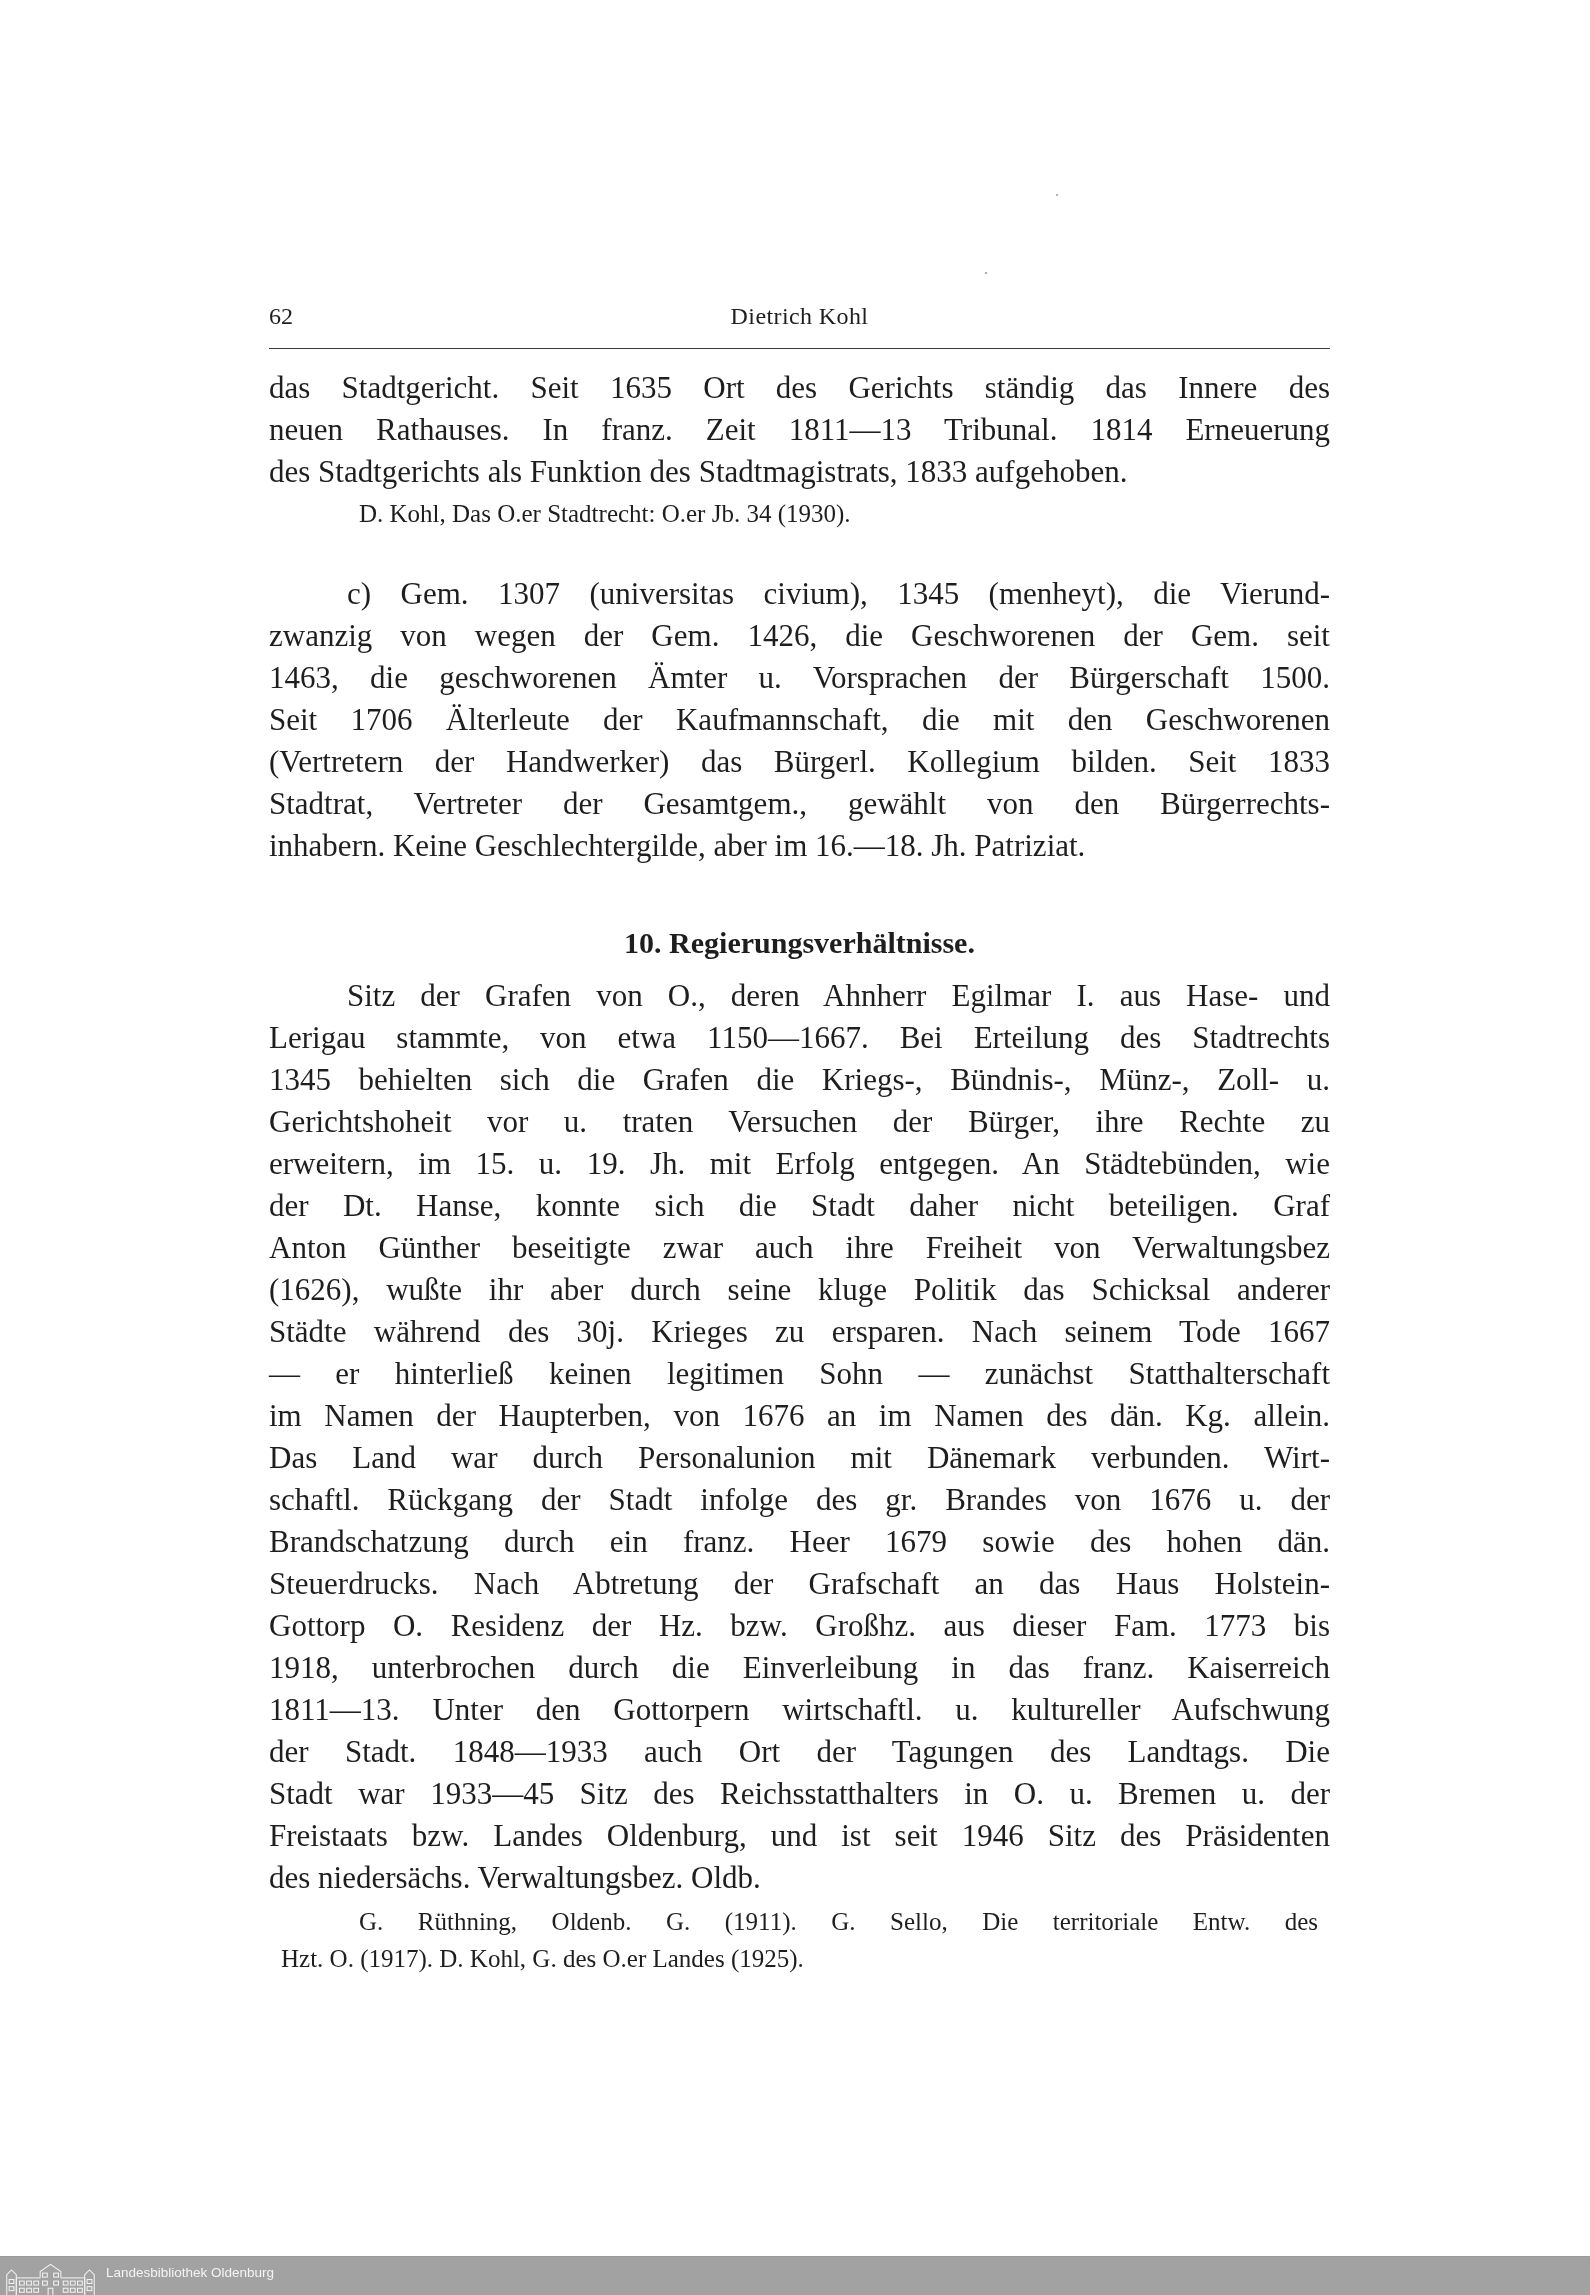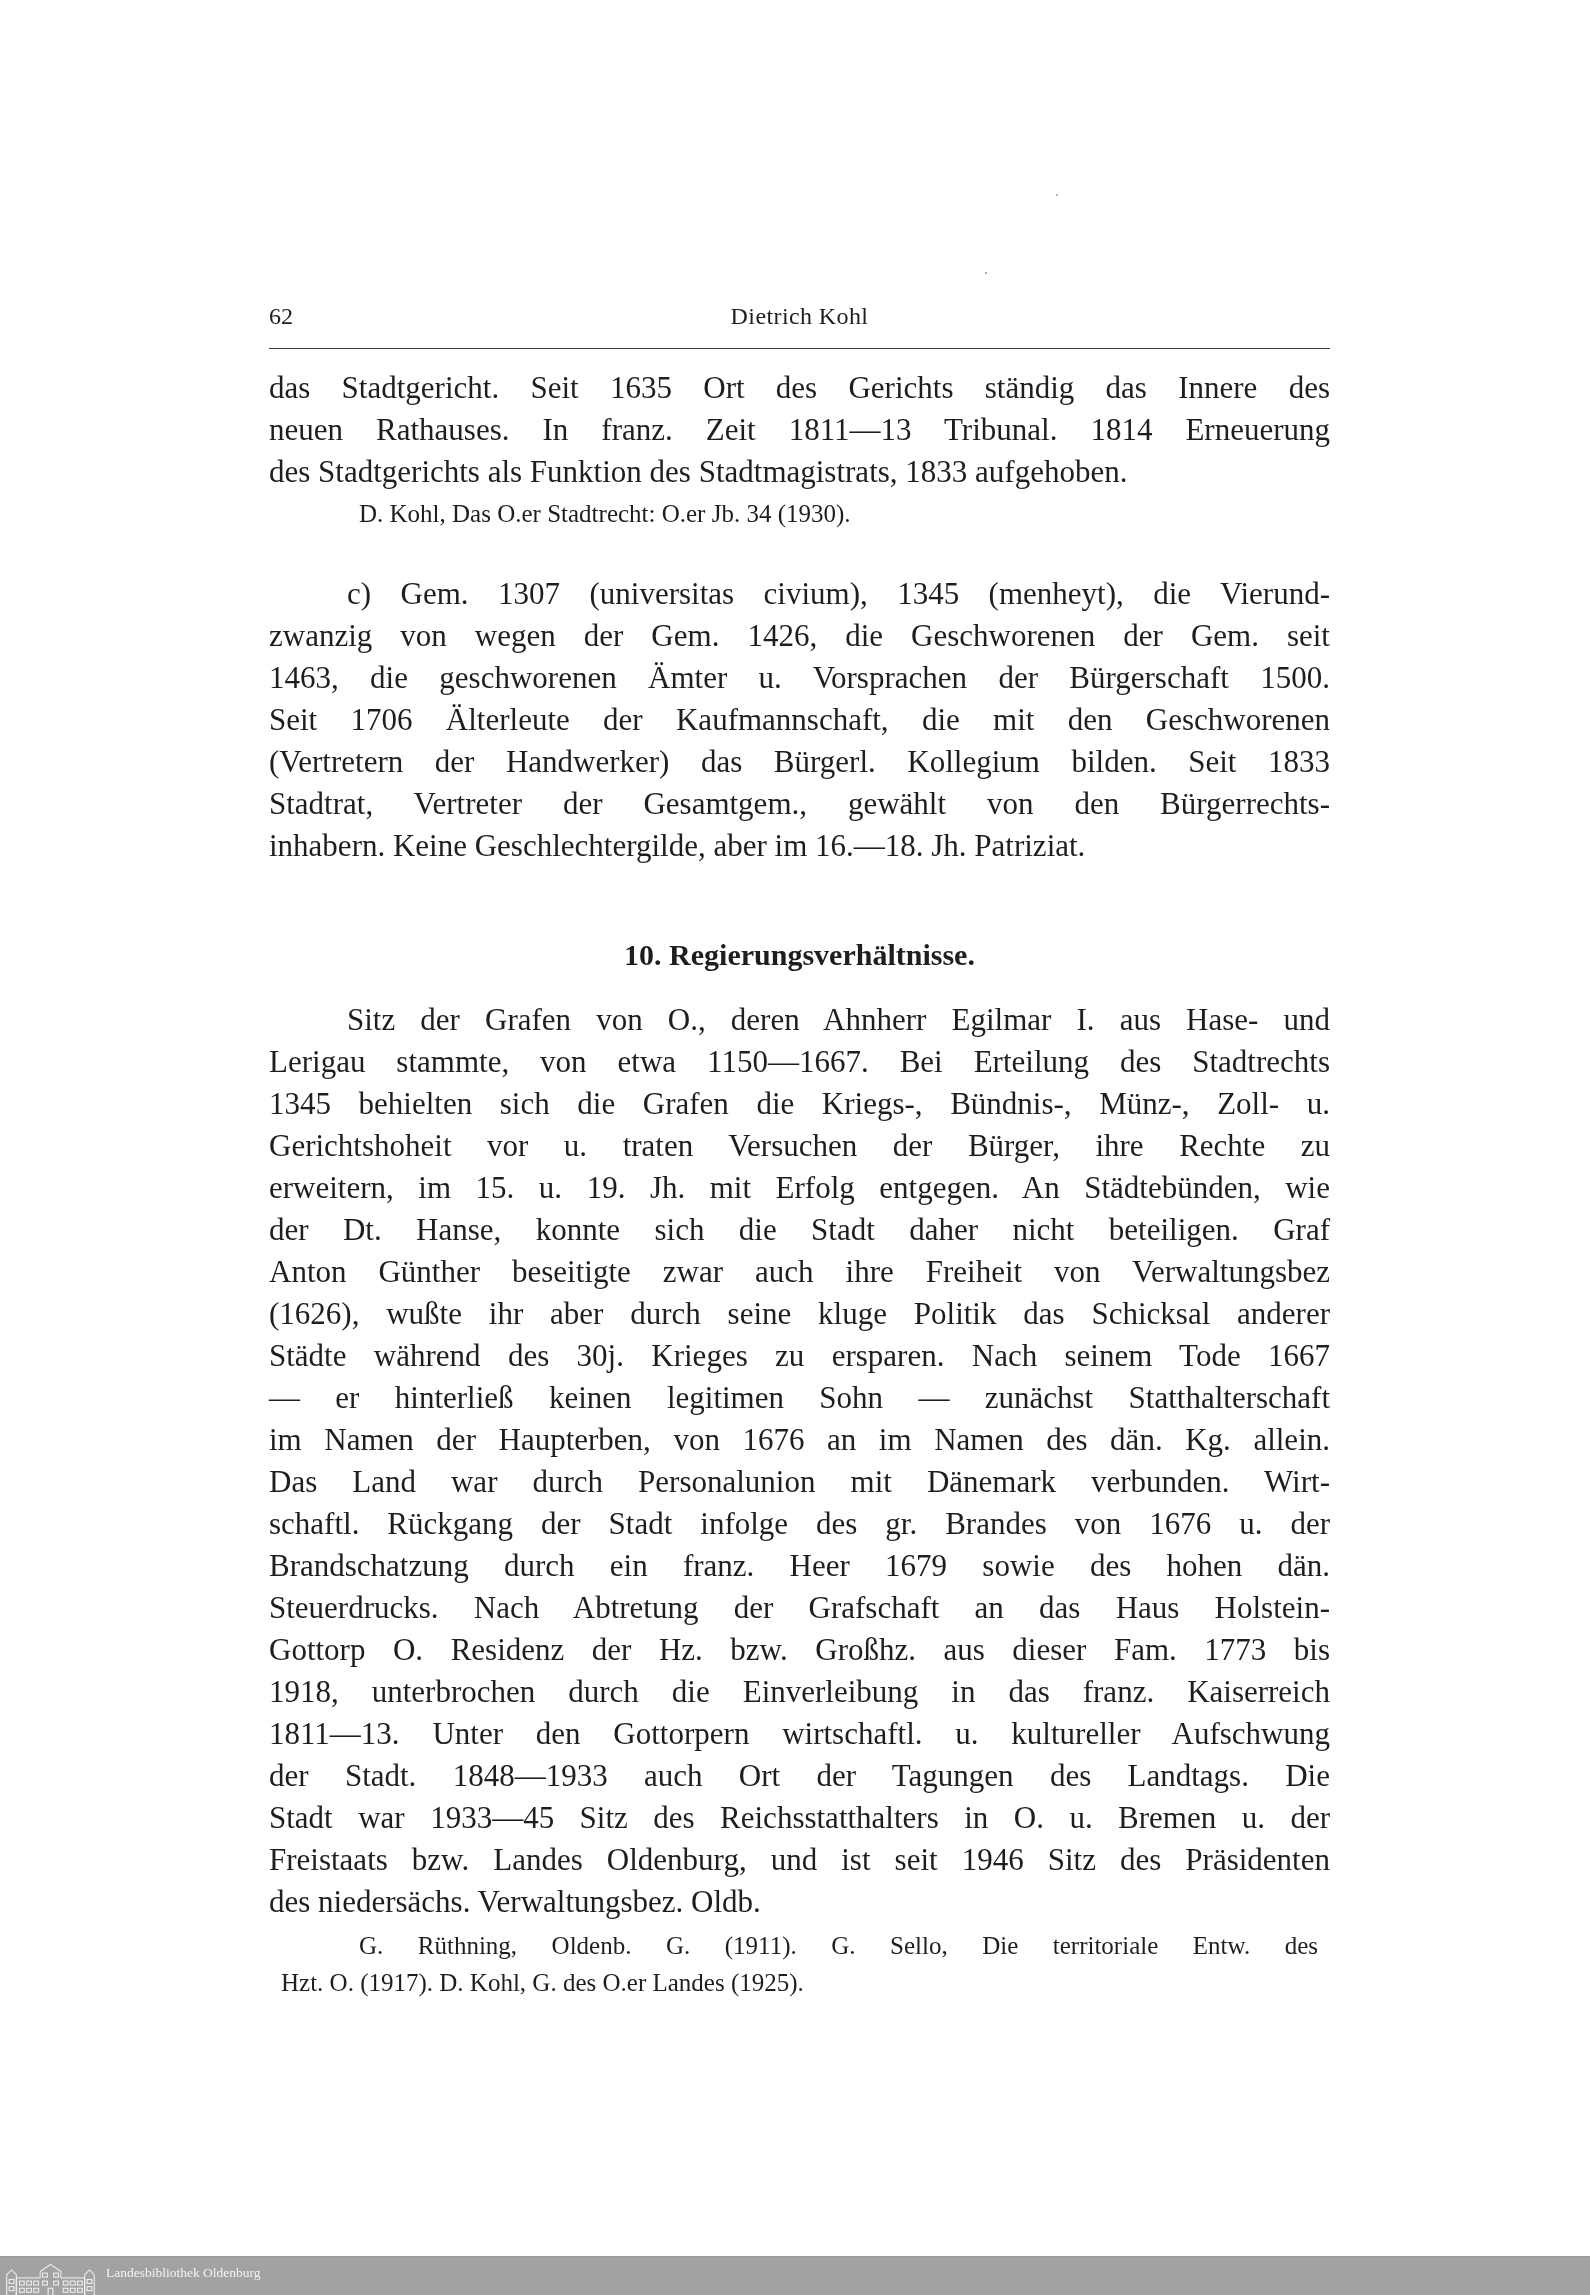--- a/index.html
+++ b/index.html
@@ -69,21 +69,21 @@
     text-align: justify;
     margin: 12px;
     text-align-last: left;
   }
   .gap-small { height: 24px; }
   .section-title {
     font-size: 30px;
     font-weight: bold;
     text-align: center;
     line-height: 48px;
-    margin: 16px;
+    margin: 4px;
     font-family: Liberation Serif, serif;
   }
   .line {
     display: block;
     text-align: justify;
     text-align-last: justify;
     white-space: nowrap;
   }
   .line.last {
     text-align-last: left;
@@ -109,21 +109,21 @@
     width: 91px;
     height: 35px;
   }
   .footer-label {
     position: absolute;
     left: 106px;
     top: 6.4px;
     font-size: 13.5px;
     line-height: 20.7px;
     color: #f4f4f4;
-    font-family: Liberation Serif, serif;
+    font-family: Liberation Sans, sans-serif;
   }
 </style>
 </head>
 <body>
 
 <div class="page">
 
   <div class="running-head">
     <span class="page-number">62</span>
     <span class="running-title">Dietrich Kohl</span>

